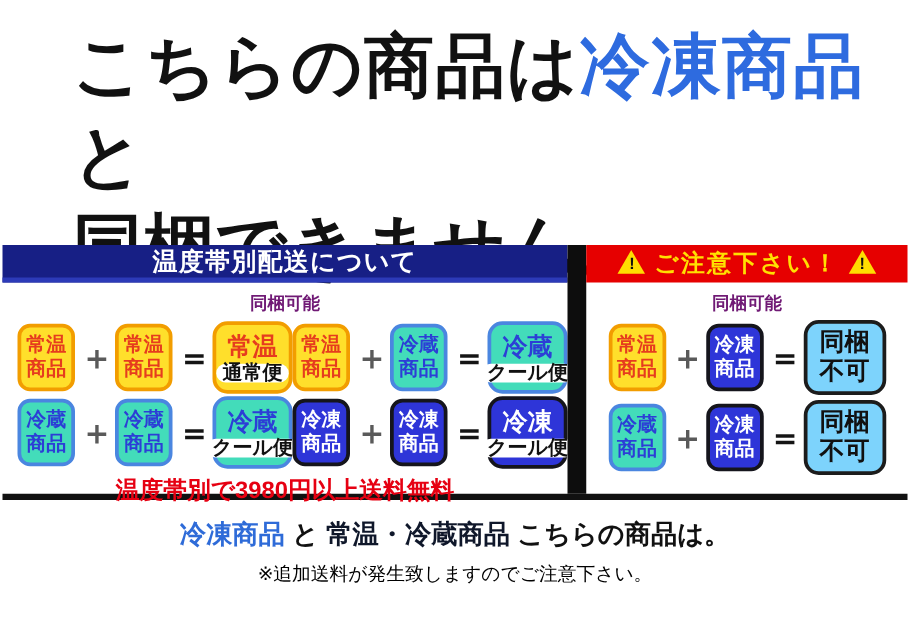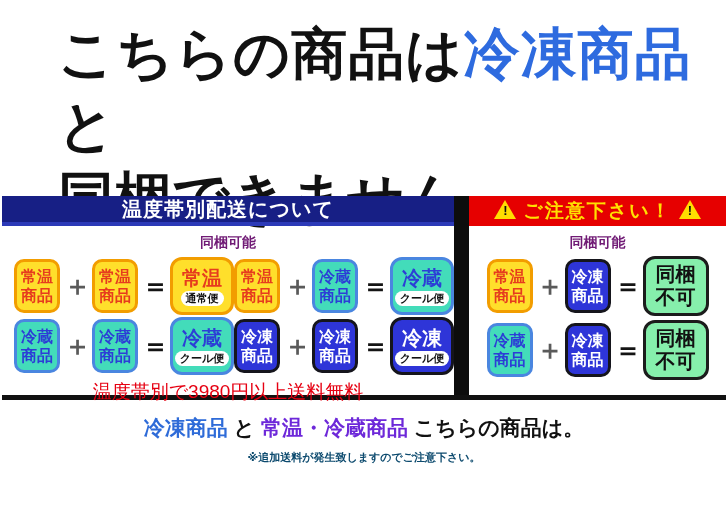--- a/index.html
+++ b/index.html
@@ -47,40 +47,40 @@
   .badge { display:flex; flex-direction:column; align-items:center; justify-content:center;
     width:46px; height:54px; border-radius:10px; font-weight:bold; font-size:16px;
     line-height:19px; flex:0 0 auto; }
   .b-normal { background:#ffdf2b; border:3px solid #f29d00; color:#e63c1e; }
   .b-chilled { background:#43dcba; border:3px solid #4a86e0; color:#2c3ed6; }
   .b-frozen { background:#2e35d8; border:3px solid #15151c; color:#ffffff; }
 
   .rbadge { display:flex; flex-direction:column; align-items:center; justify-content:center;
     width:64px; height:58px; border-radius:12px; font-weight:bold; flex:0 0 auto; }
   .rtitle { font-size:20px; line-height:22px; }
-  .rpill { background:#ffffff; color:#111; border-radius:9px; font-size:11px;
+  .rpill { background:#ffffff; color:#111; border-radius:9px; font-size:16px;
     line-height:15px; padding:0 5px; margin-top:2px; white-space:nowrap; }
   .r-normal { background:#ffdf2b; border:3px solid #f29d00; }
   .r-normal .rtitle { color:#e63c1e; }
   .r-chilled { background:#43dcba; border:3px solid #4a86e0; }
   .r-chilled .rtitle { color:#2c3ed6; }
   .r-frozen { background:#2e35d8; border:3px solid #15151c; }
   .r-frozen .rtitle { color:#fff; }
-  .r-ng { background:#86efac; border:3px solid #1c1c1c; width:66px; height:60px;
+  .r-ng { background:#7dd3fc; border:3px solid #1c1c1c; width:66px; height:60px;
     color:#111; font-size:20px; line-height:23px; }
 
-  .free-note { text-align:center; color:#e60012; font-weight:normal; font-size:19px;
+  .free-note { text-align:center; color:#e60012; font-weight:bold; font-size:19px;
     margin-top:4px; }
 
   
   .footer { position:absolute; top:412px; left:0; width:728px; text-align:center; }
   .f-line1, .f-line2 { font-weight:bold; font-size:21px; line-height:32px; color:#111; }
   .f-blue { color:#2e6bd8; }
-  .f-brown { color:#6d28d9; }
-  .f-note { margin-top:6px; color:#0c4a6e; font-weight:bold; font-size:11px; }
+  .f-brown { color:#0f172a; }
+  .f-note { margin-top:6px; color:#000000; font-weight:normal; font-size:15px; }
 </style>
 </head>
 <body>
 
 <div class="canvas">
 
   <div class="heading">
     <div><span>こちらの商品は</span><span class="blue">冷凍商品</span><span>と</span></div>
     <div>同梱できません。</div>
   </div>

